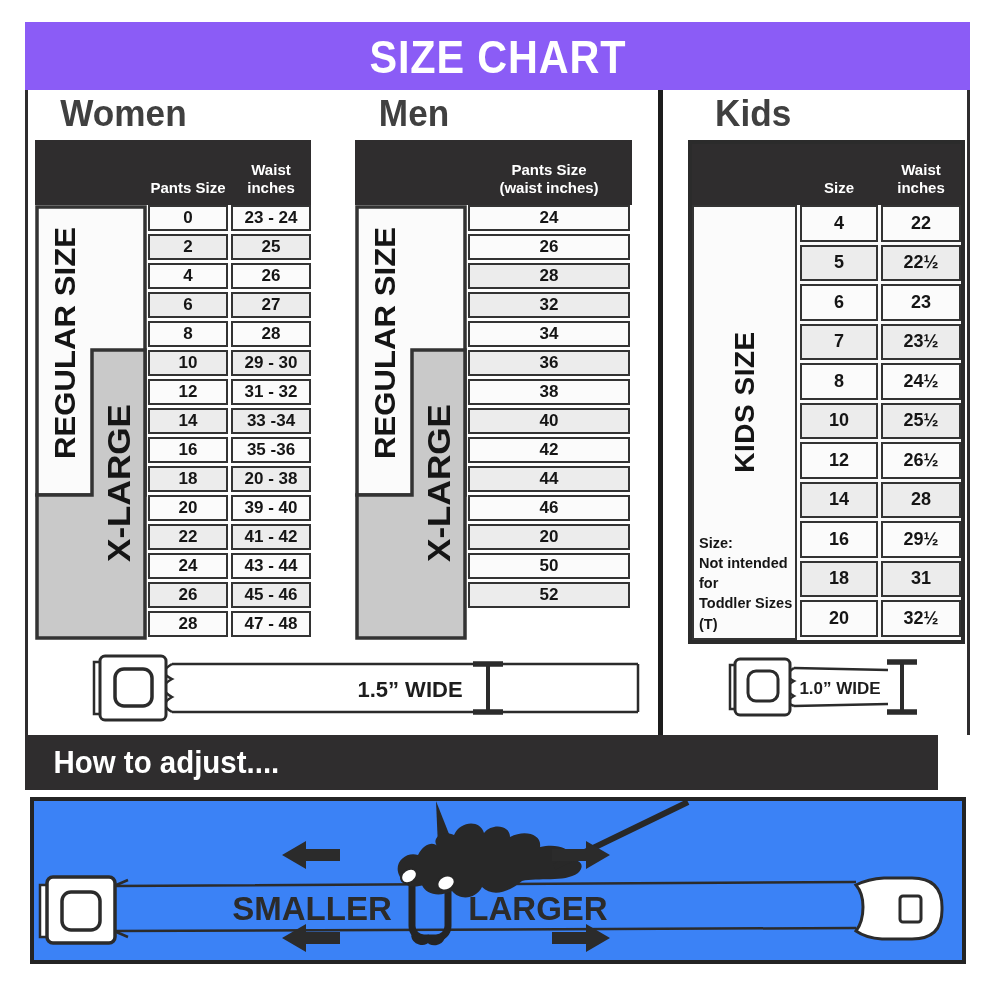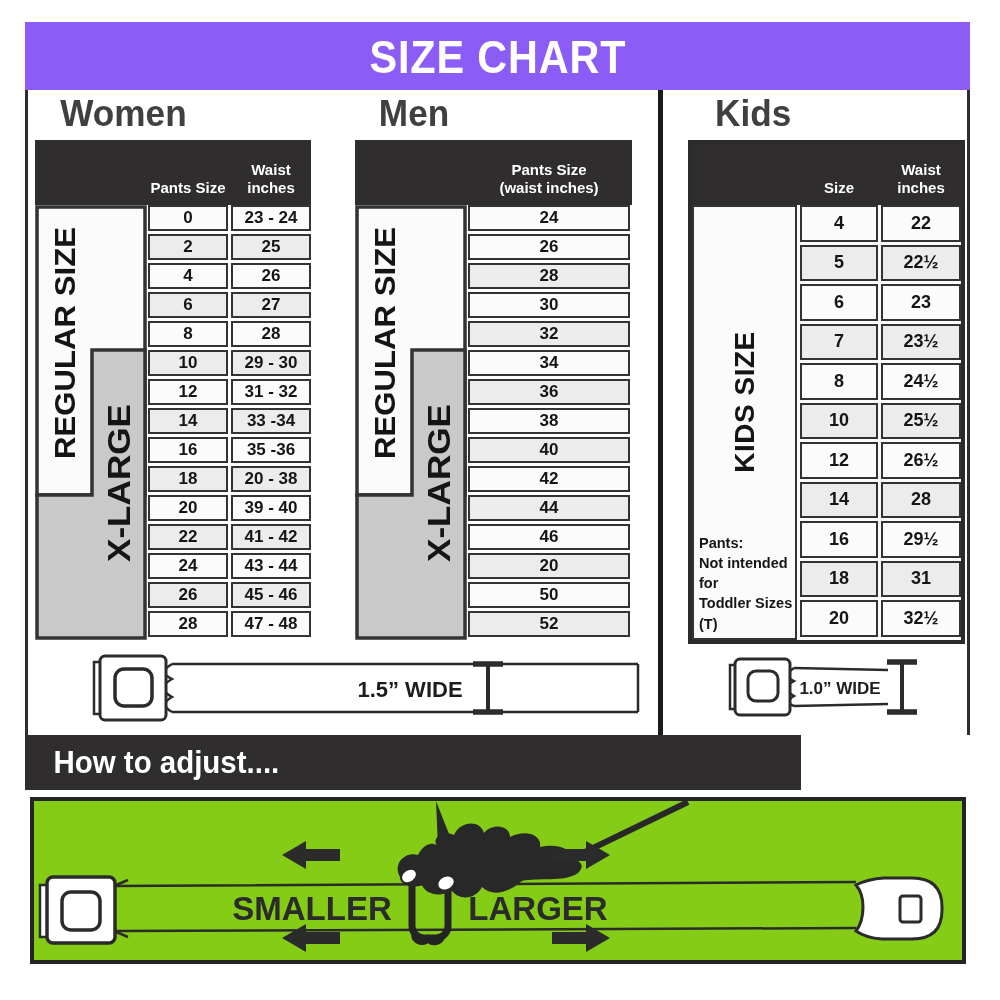--- a/index.html
+++ b/index.html
@@ -54,24 +54,24 @@
   .kids-rot-label{position:absolute;left:50%;top:195px;transform:translate(-50%,-50%) rotate(-90deg);
                   font-size:28px;font-weight:bold;white-space:nowrap;color:#151515;letter-spacing:.5px;}
   .kids-note{position:absolute;left:5px;bottom:4px;font-size:14.5px;font-weight:bold;line-height:1.4;color:#151515;}
 
   
   .belt{position:absolute;}
   .belt-adult{left:90px;top:648px;}
   .belt-kids{left:728px;top:650px;}
 
   
-  .adjust-band{position:absolute;left:25px;top:735px;width:776px;height:55px;background:#2F2D2E;
+  .adjust-band{position:absolute;left:25px;top:735px;width:913px;height:55px;background:#2F2D2E;
                display:flex;align-items:center;}
   .adjust-title{color:#fff;font-size:31px;font-weight:bold;padding-left:30px;display:inline-block;transform:scaleX(.95);transform-origin:left center;}
-  .illo-box{position:absolute;left:30px;top:797px;width:936px;height:167px;border:4px solid #242424;box-sizing:border-box;background:#84cc16;}
+  .illo-box{position:absolute;left:30px;top:797px;width:936px;height:167px;border:4px solid #242424;box-sizing:border-box;background:#3b82f6;}
   svg text{font-family:"Liberation Sans", sans-serif;}
 </style>
 </head>
 <body>
 
 <div class="page">
 
   <div class="title-band">
     <span class="title-text">SIZE CHART</span>
   </div>
@@ -141,21 +141,20 @@
     <svg class="label-svg" width="112" height="435" viewBox="0 0 112 435">
       <rect x="2" y="2" width="108" height="288" fill="#FBFBFB" stroke="#333" stroke-width="3.5"></rect>
       <polygon points="57,145 110,145 110,433 2,433 2,290 57,290" fill="#C9C9C9" stroke="#333" stroke-width="3.5"></polygon>
       <text x="30" y="138" transform="rotate(-90 30 138)" text-anchor="middle" dominant-baseline="central" font-size="29" font-weight="bold" fill="#151515" textLength="232" lengthAdjust="spacingAndGlyphs">REGULAR SIZE</text>
       <text x="84" y="278" transform="rotate(-90 84 278)" text-anchor="middle" dominant-baseline="central" font-size="31" font-weight="bold" fill="#151515" textLength="158" lengthAdjust="spacingAndGlyphs">X-LARGE</text>
     </svg>
     <div class="rows men-rows">
         <div class="cell">24</div>
         <div class="cell">26</div>
         <div class="cell shaded">28</div>
-        <div class="cell">30</div>
         <div class="cell shaded">32</div>
         <div class="cell">34</div>
         <div class="cell shaded">36</div>
         <div class="cell">38</div>
         <div class="cell shaded">40</div>
         <div class="cell">42</div>
         <div class="cell shaded">44</div>
         <div class="cell">46</div>
         <div class="cell shaded">20</div>
         <div class="cell">50</div>
@@ -167,21 +166,21 @@
     <div class="thead">
       <div class="hlabel k-h1">Size</div>
       <div class="hlabel k-h2">
         <div>Waist</div>
         <div>inches</div>
       </div>
     </div>
     <div class="kids-label-box">
       <div class="kids-rot-label">KIDS SIZE</div>
       <div class="kids-note">
-        <div>Pants:</div>
+        <div>Size:</div>
         <div>Not intended for</div>
         <div>Toddler Sizes (T)</div>
       </div>
     </div>
     <div class="rows kids-rows">
         <div class="cell">4</div>
         <div class="cell">22</div>
         <div class="cell shaded">5</div>
         <div class="cell shaded">22½</div>
         <div class="cell">6</div>

